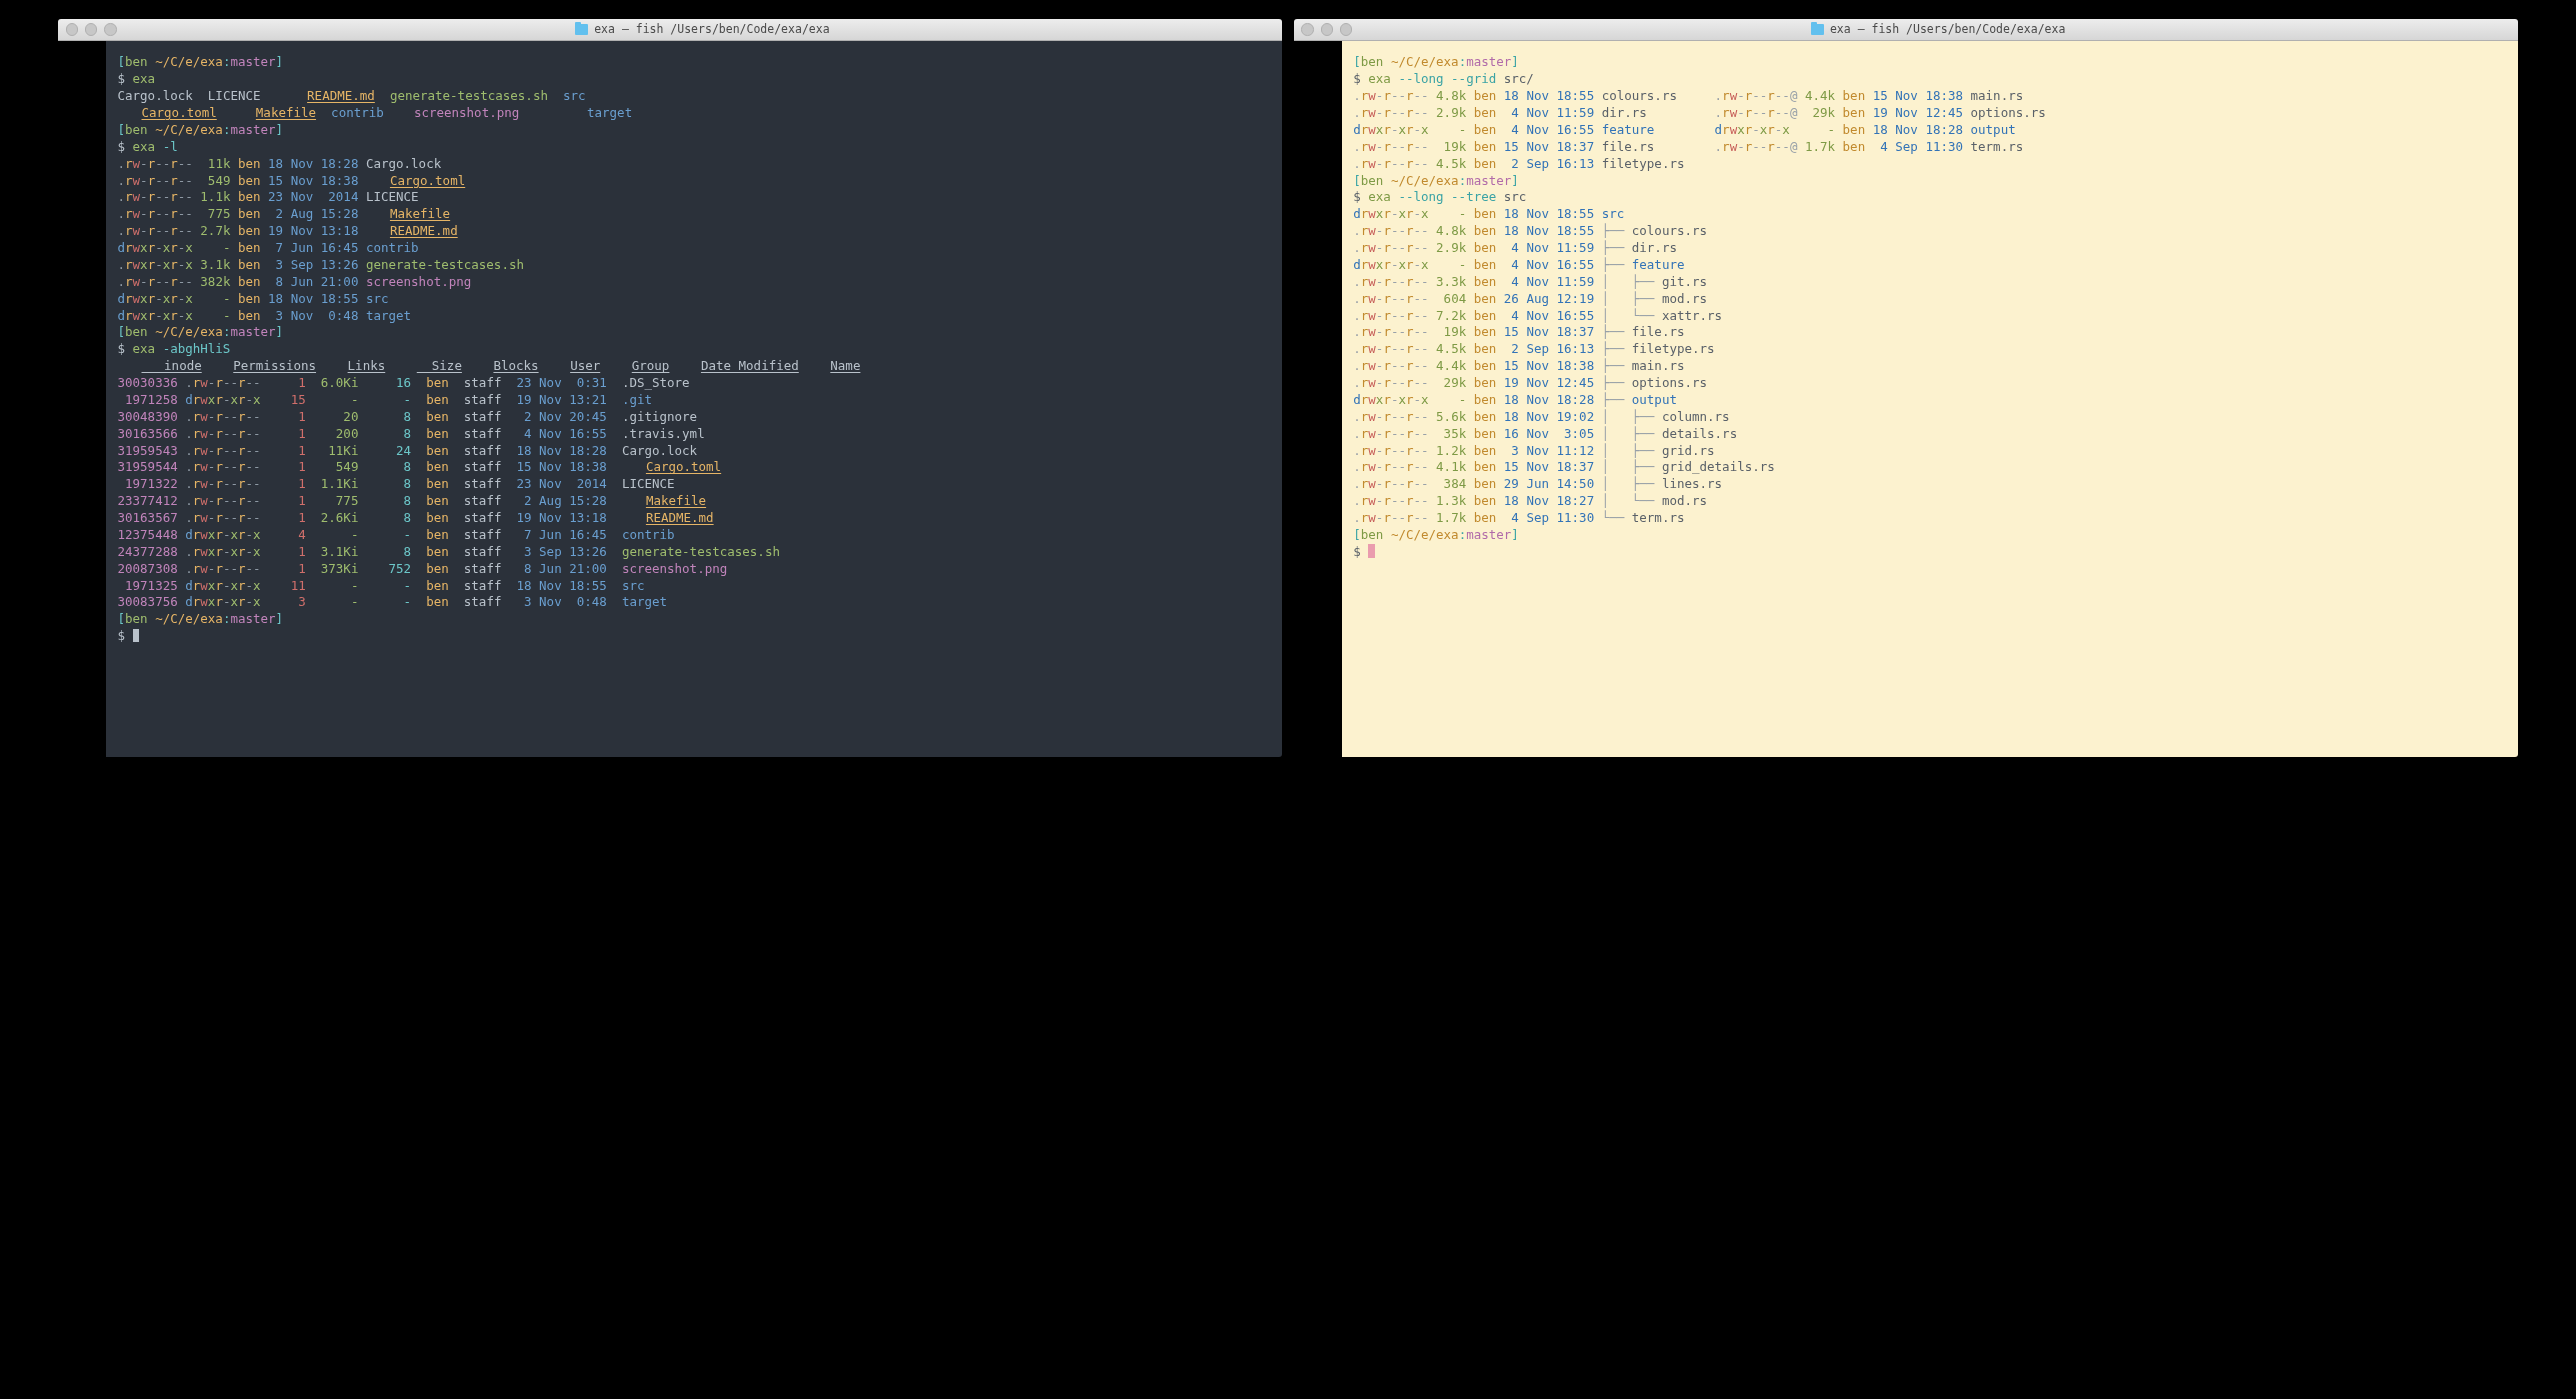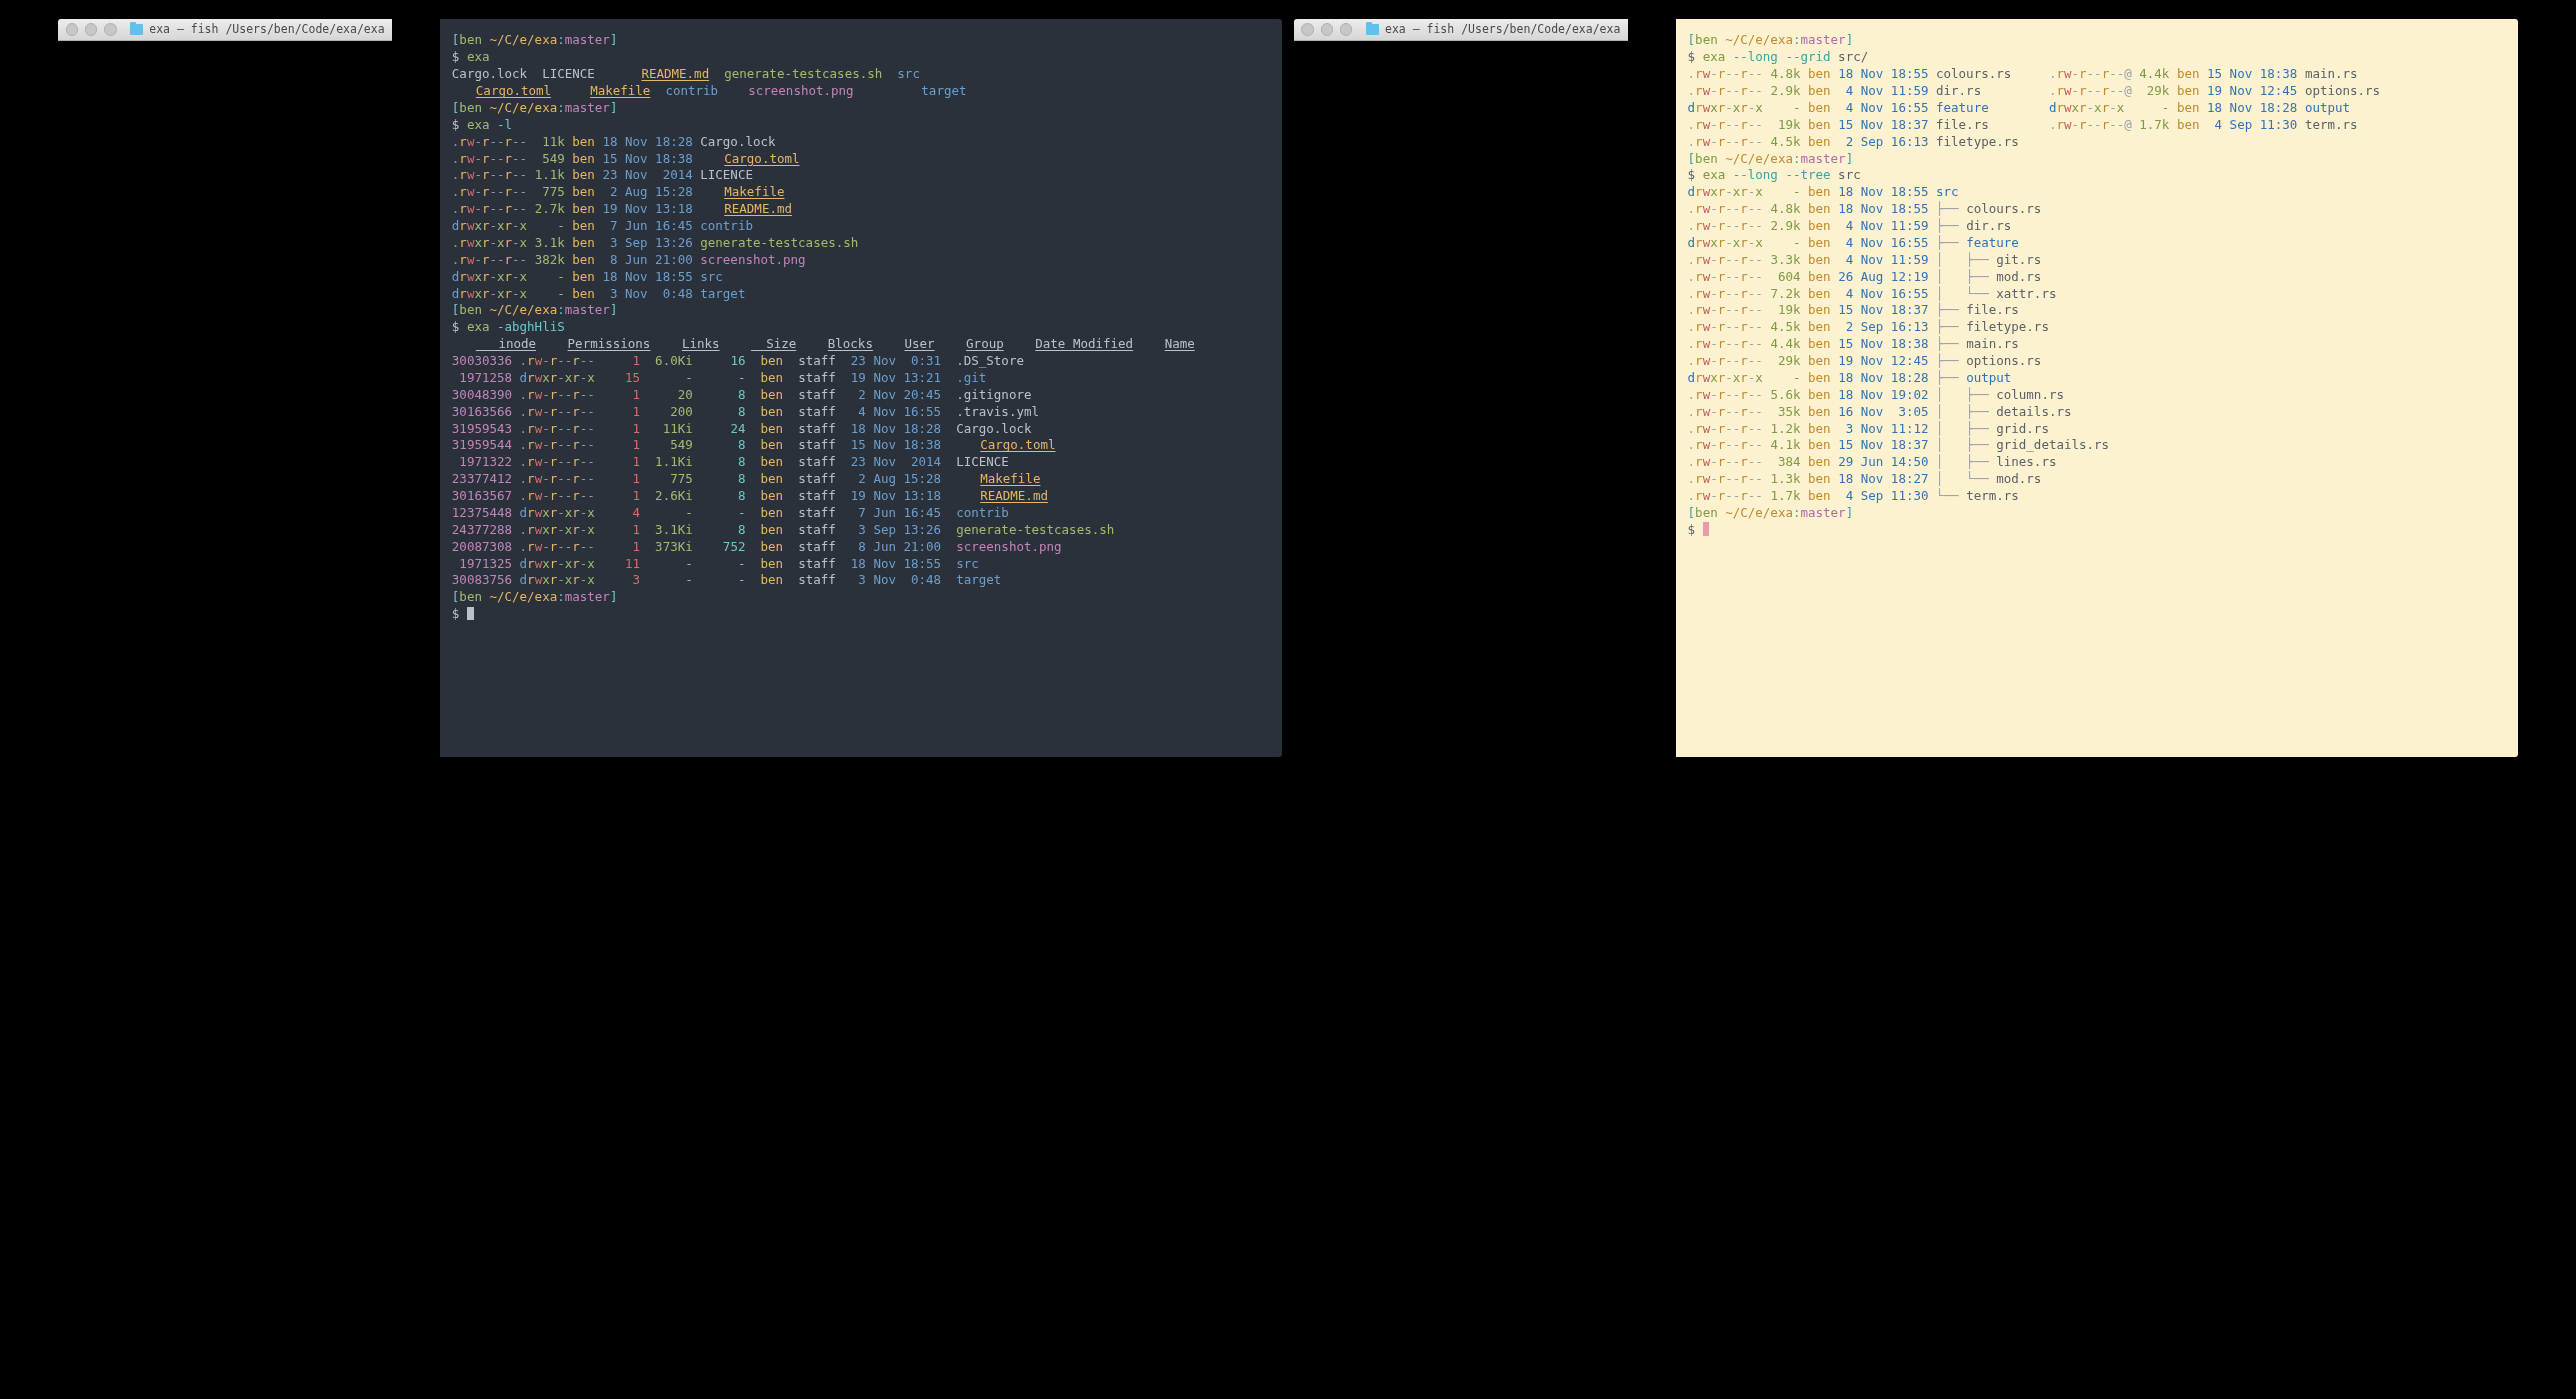--- a/index.html
+++ b/index.html
@@ -13,21 +13,21 @@
     padding: 19px 58px;
     box-sizing: border-box;
     line-height: 1.35;
   }
   .window {
     flex: 1;
     border-radius: 3px;
     overflow: hidden;
     box-shadow: 0 0 0 1px rgba(0,0,0,.3);
     display: flex;
-    flex-direction: row;
+    flex-direction: column;
     min-height: 738px;
   }
   .titlebar {
     height: 21px;
     background: linear-gradient(#ededed, #d6d6d6);
     display: flex;
     align-items: center;
     padding: 0 7.7px;
     gap: 5.8px;
     font-size: 11.5px;

